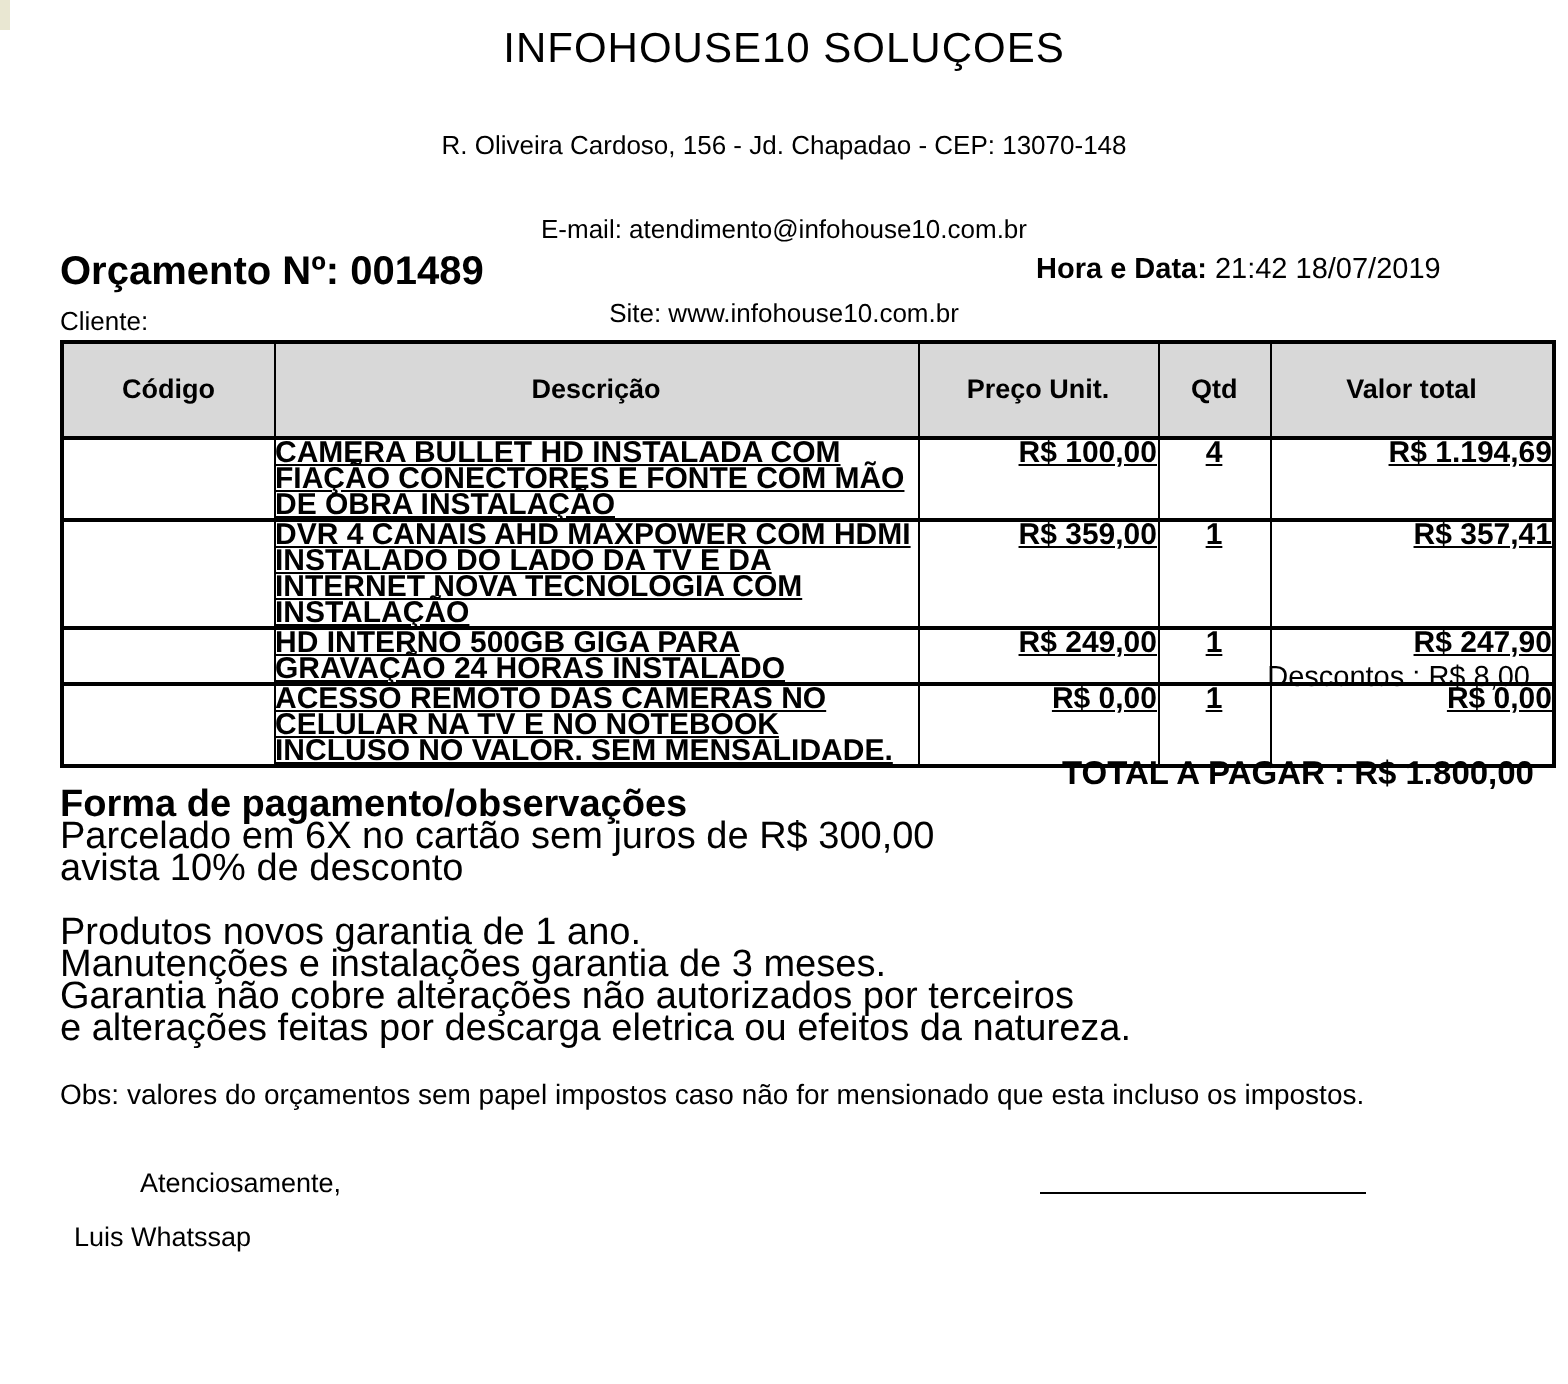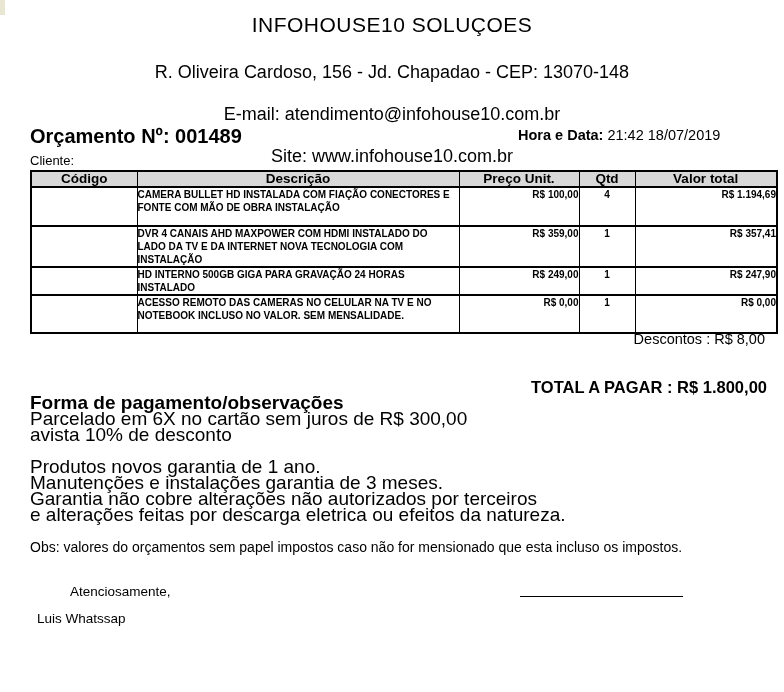--- a/index.html
+++ b/index.html
@@ -9,21 +9,21 @@
     color: #000;
     position: relative;
     overflow: hidden;
   }
   .corner-strip {
     position: absolute; left: 0; top: 0; width: 5px; height: 15px;
     background: #e9e7d2;
   }
   .doc-header { position: absolute; left: 0; top: 13px; width: 784px; text-align: center; }
   .company-name { font-size: 21px; letter-spacing: 0.5px; margin-bottom: 4px; }
-  .hdr-line { font-size: 18px; line-height: 13px; margin-top: 29px; }
+  .hdr-line { font-size: 13px; line-height: 13px; margin-top: 29px; }
   .quote-title {
     position: absolute; left: 30px; top: 125px;
     font-size: 20px; font-weight: bold;
   }
   .datetime { position: absolute; left: 518px; top: 127px; font-size: 14.5px; }
   .datetime .lbl { font-weight: bold; }
   .client-label { position: absolute; left: 30px; top: 153px; font-size: 13px; }
   table.items {
     position: absolute; left: 30px; top: 170px;
     border-collapse: collapse;
@@ -31,30 +31,31 @@
     width: 746px;
     border: 2px solid #000;
   }
   table.items th {
     background: #d8d8d8;
     font-size: 13.5px; font-weight: bold;
     height: 14px; line-height: 14px;
     border: 1px solid #000;
     border-top: 2px solid #000;
     border-bottom: 2px solid #000;
-    padding: 0;
+    padding: 16px;
     text-align: center;
   }
   table.items td {
     border: 1px solid #000;
     border-top: 2px solid #000;
     border-bottom: 2px solid #000;
     vertical-align: top;
-    font-size: 10px; font-weight: bold; line-height: 13px;
+    font-size: 15px; font-weight: bold; line-height: 13px;
     padding: 0;
+    text-decoration: underline;
   }
   .col-codigo { width: 106px; }
   .col-desc   { width: 322px; }
   .col-preco  { width: 120px; }
   .col-qtd    { width: 56px;  }
   .col-valor  { width: 142px; }
   td.cell-desc  { text-align: left; padding: 0 2px 0 2px; }
   td.cell-preco { text-align: right; padding-right: 3px; }
   td.cell-qtd   { text-align: center; }
   td.cell-valor { text-align: right; padding-right: 3px; }

